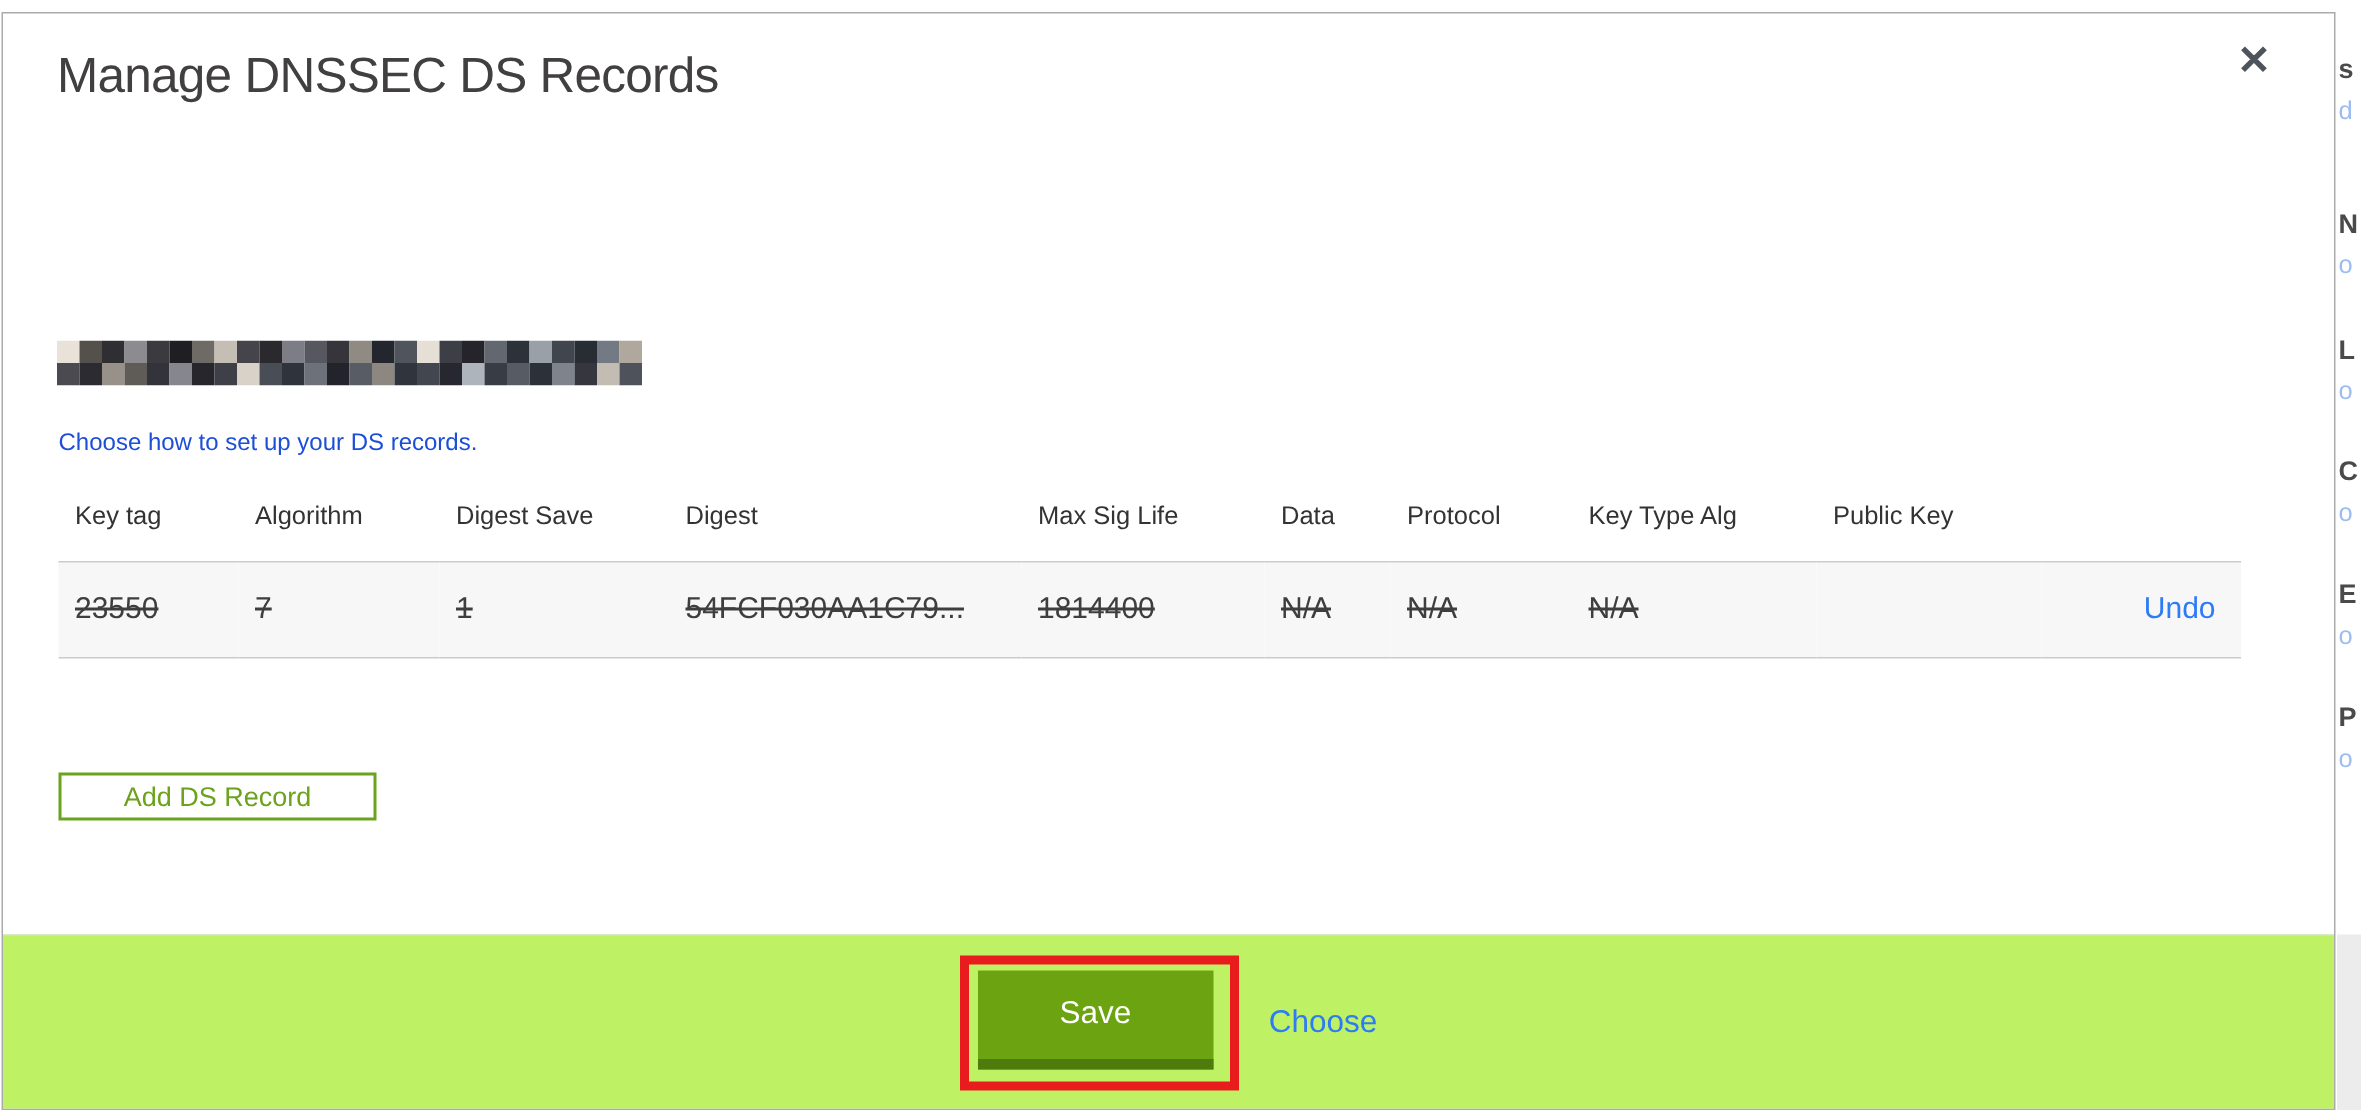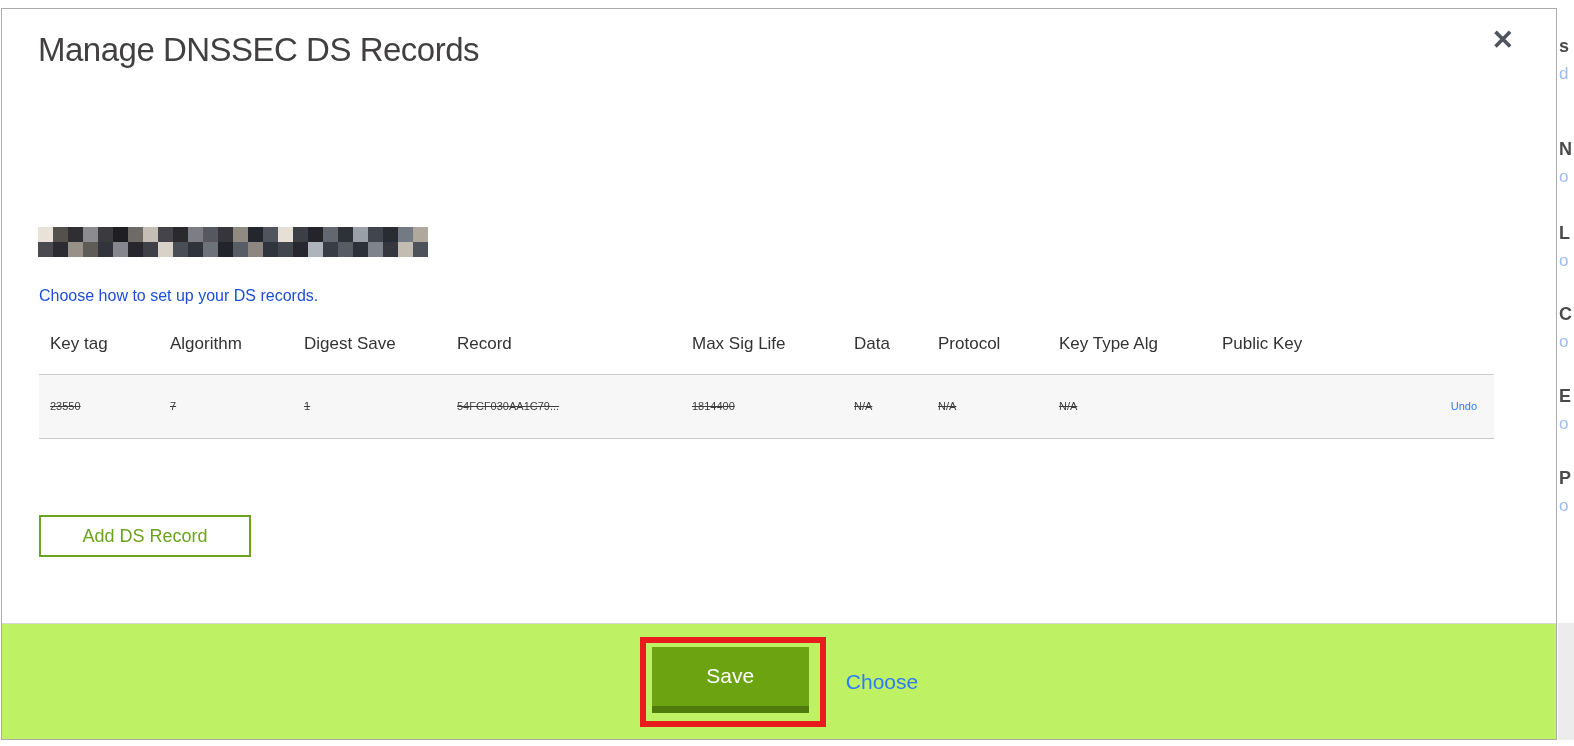--- a/index.html
+++ b/index.html
@@ -32,32 +32,32 @@
 
   table.ds-table {
     position:absolute; left:37px; top:314px; width:1455px;
     border-collapse:collapse; table-layout:fixed;
   }
   .ds-table th {
     font-size:17px; font-weight:400; color:#333; text-align:left;
     height:51px; padding:0 0 8px 11px; vertical-align:middle;
   }
   .ds-table td {
-    font-size:11px; color:#3e3e3e; height:64px;
+    font-size:20px; color:#3e3e3e; height:64px;
     padding-left:11px; vertical-align:middle;margin-top:16px;
   }
   .ds-table tbody tr { border-top:1px solid #cbcbcb; }
   .ds-table tbody { border-bottom:1px solid #cbcbcb; }
   .ds-table tbody tr:nth-child(odd) { background:#f7f7f7; }
   .ds-table td.struck { text-decoration:line-through; }
   .ds-table td.undo-cell { text-align:right; padding-right:17px; }
   .link { color:#2d7bf7; cursor:pointer; text-decoration:none; }
 
   .add-ds-btn {
-    position:absolute; left:37px; top:506px; width:212px; height:42px;
+    position:absolute; left:37px; top:506px; width:212px; height:32px;
     background:#fff; border:2px solid #6ba31c; color:#6ba31c;
     font-size:18px; font-family:"Liberation Sans", sans-serif; cursor:pointer;
   }
 
   .modal-footer {
     position:absolute; left:0; right:0; bottom:0; height:116px;
     background:#bef264; border-top:1px solid #d8d8d8;
     display:flex; align-items:center; justify-content:center;
   }
   .save-annotation {
@@ -106,21 +106,21 @@
       <col style="width:121px">
         <col style="width:163px">
         <col style="width:150px">
       <col style="width:133px">
     </colgroup>
     <thead>
       <tr>
         <th>Key tag</th>
         <th>Algorithm</th>
         <th>Digest Save</th>
-        <th>Record</th>
+        <th>Digest</th>
         <th>Max Sig Life</th>
         <th>Data</th>
         <th>Protocol</th>
         <th>Key Type Alg</th>
         <th>Public Key</th>
         <th></th>
       </tr>
     </thead>
     <tbody id="ds-rows">
         <tr>

